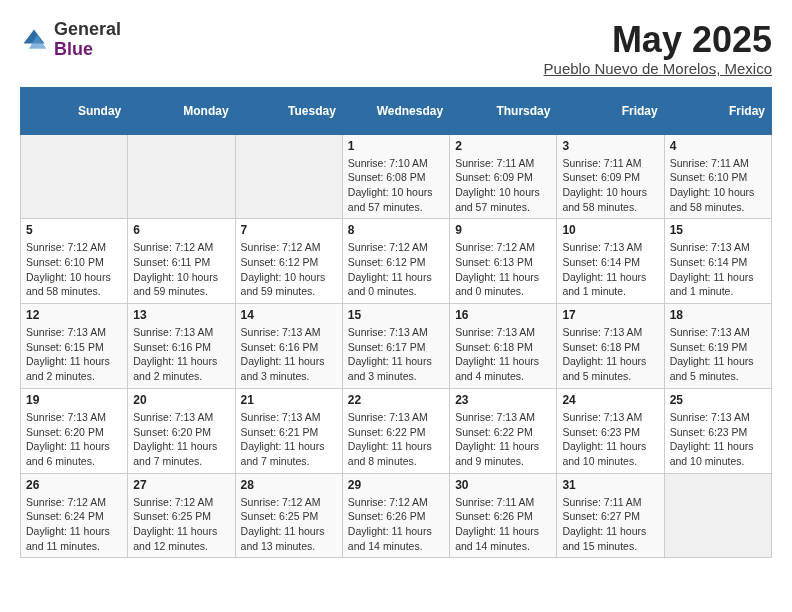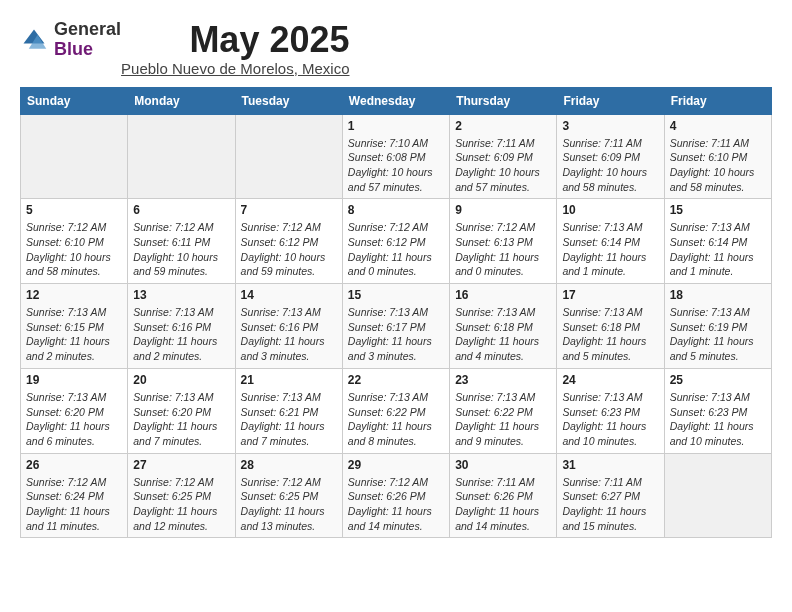--- a/index.html
+++ b/index.html
@@ -5,20 +5,21 @@
     * { box-sizing: border-box; margin: 0; padding: 0; }
     body {
       font-family: Arial, sans-serif;
       background: #fff;
       width: 792px;
       min-height: 612px;
       padding: 20px;
     }
     .header {
       display: flex;
+      justify-content: space-between;
       align-items: flex-start;
       margin-bottom: 10px;
     }
     .logo {
       display: flex;
       align-items: center;
       gap: 6px;
     }
     .logo-text {
       font-size: 18px;
@@ -46,22 +47,22 @@
       text-decoration: underline;
     }
     table {
       width: 100%;
       border-collapse: collapse;
       font-size: 11px;
     }
     thead tr th {
       background: #2e6da4;
       color: #fff;
-      text-align: left;
-      padding: 6px 6px;
+      text-align: right;
+      padding: 16px 6px;
       font-size: 12px;
       font-weight: bold;
       border: 1px solid #2e6da4;
     }
     tbody tr td {
       border: 1px solid #ccc;
       vertical-align: top;
       padding: 4px 5px;
       width: 107px;
       min-height: 80px;
@@ -77,21 +78,20 @@
       font-weight: bold;
       font-size: 12px;
       color: #222;
       display: block;
       margin-bottom: 3px;
     }
     .day-info {
       color: #333;
       font-size: 10.5px;
       line-height: 1.4;
-      font-style: italic;
     }
     .empty-cell {
       background: #f0f0f0 !important;
     }
   </style>
 </head>
 <body>
 
 <div class="header">
   <div class="logo">

